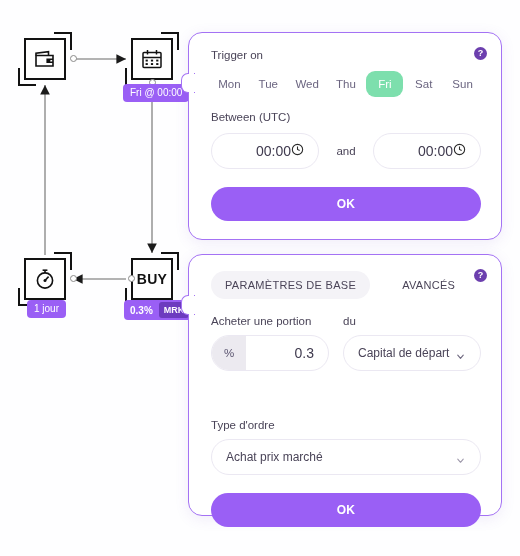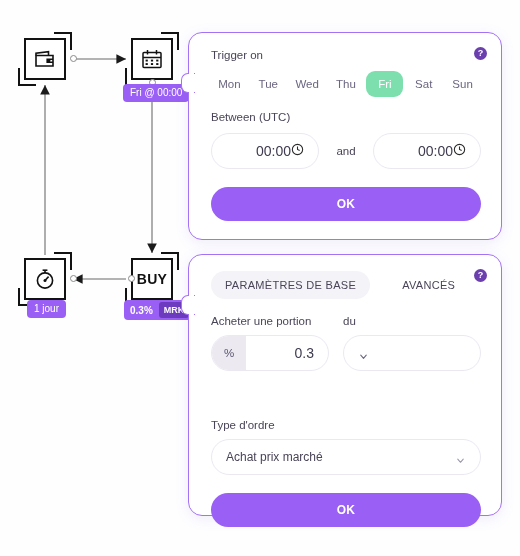--- a/index.html
+++ b/index.html
@@ -510,20 +510,21 @@
         <div class="col-left">
           <div class="sublabel">Acheter une portion</div>
           <div class="pct-input">
             <div class="pct-unit">%</div>
             <div class="pct-val">0.3</div>
           </div>
         </div>
         <div class="col-right">
           <div class="sublabel">du</div>
           <div class="select-box">
+            <span class="sel-val">Capital de départ</span>
             <span class="chev">
               <svg width="11" height="11" viewBox="0 0 24 24" fill="none" stroke="#6f6980" stroke-width="2.4" stroke-linecap="round" stroke-linejoin="round">
                 <polyline points="6,9 12,16 18,9"></polyline>
               </svg>
             </span>
           </div>
         </div>
       </div>
 
       <div class="block">

